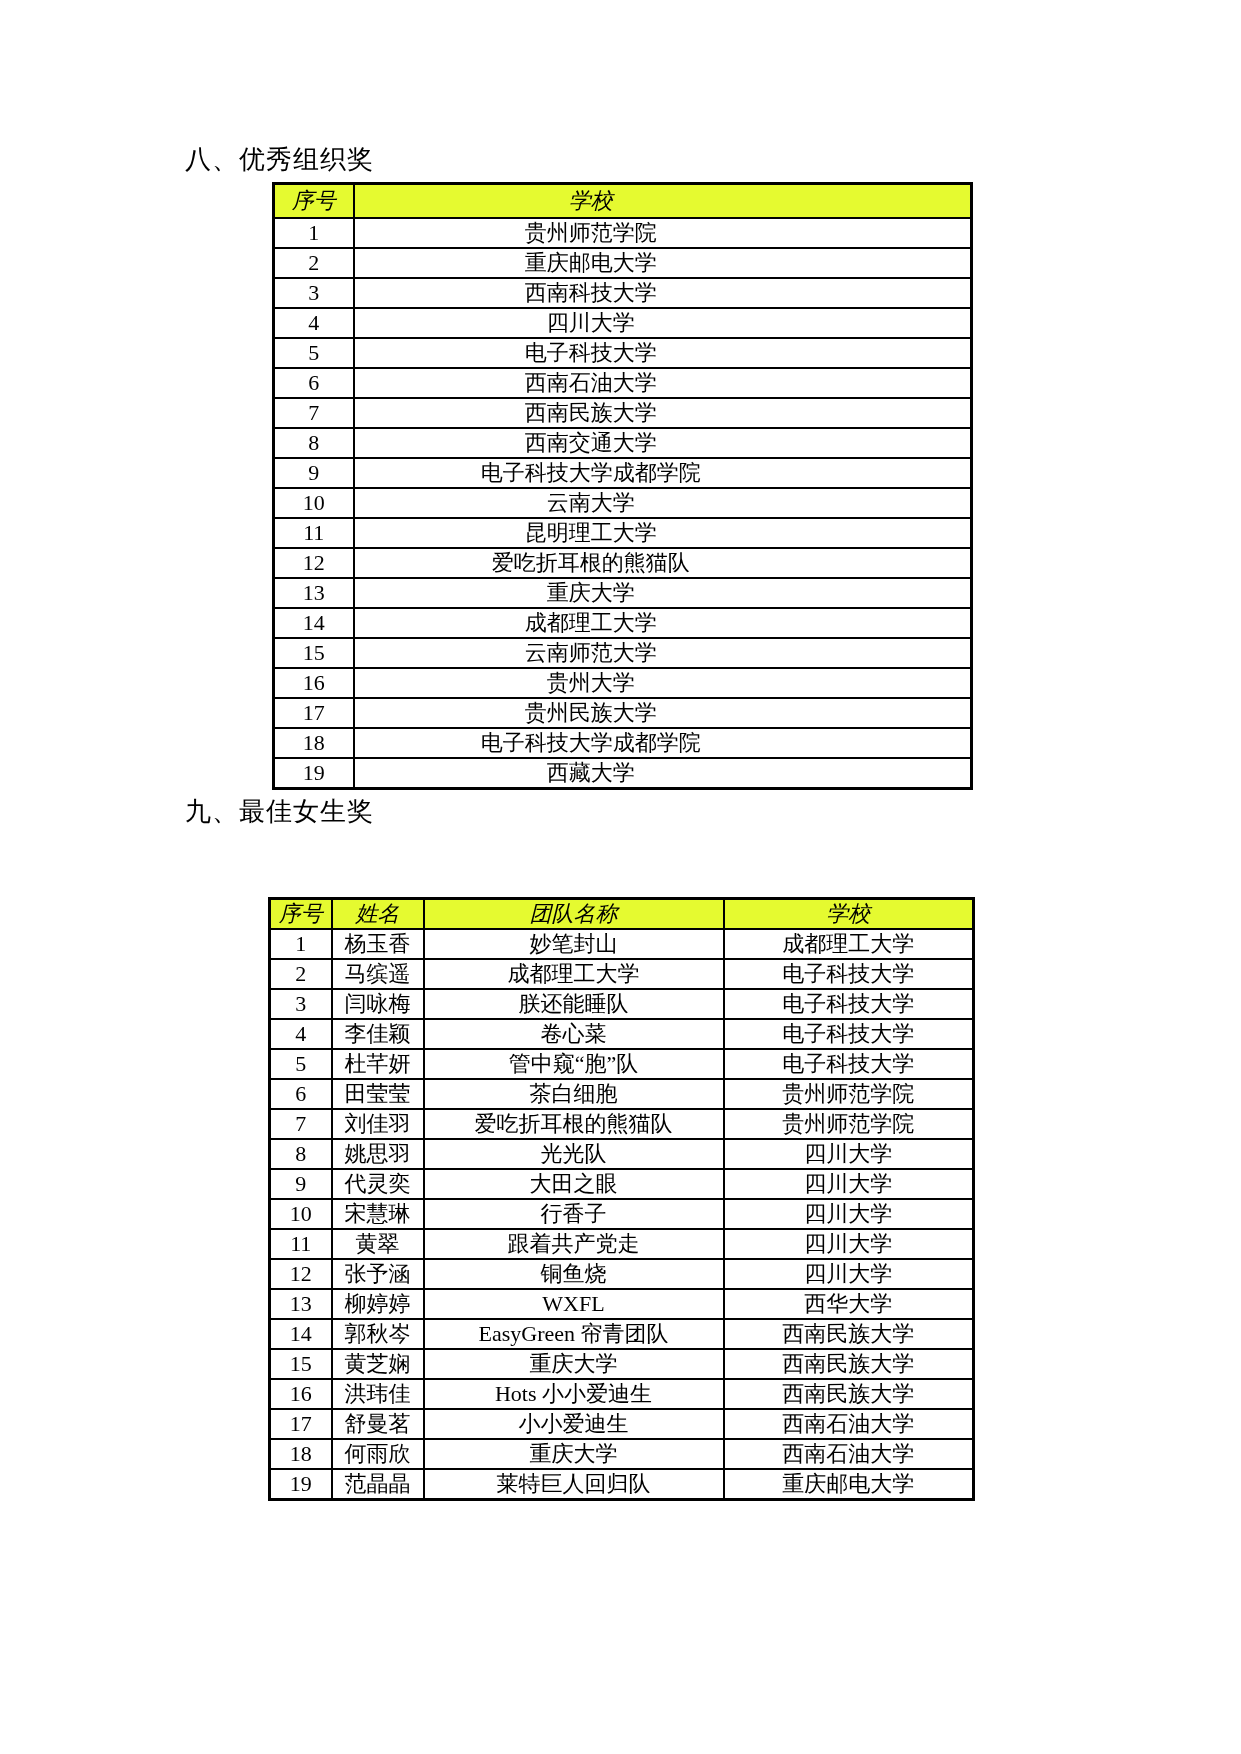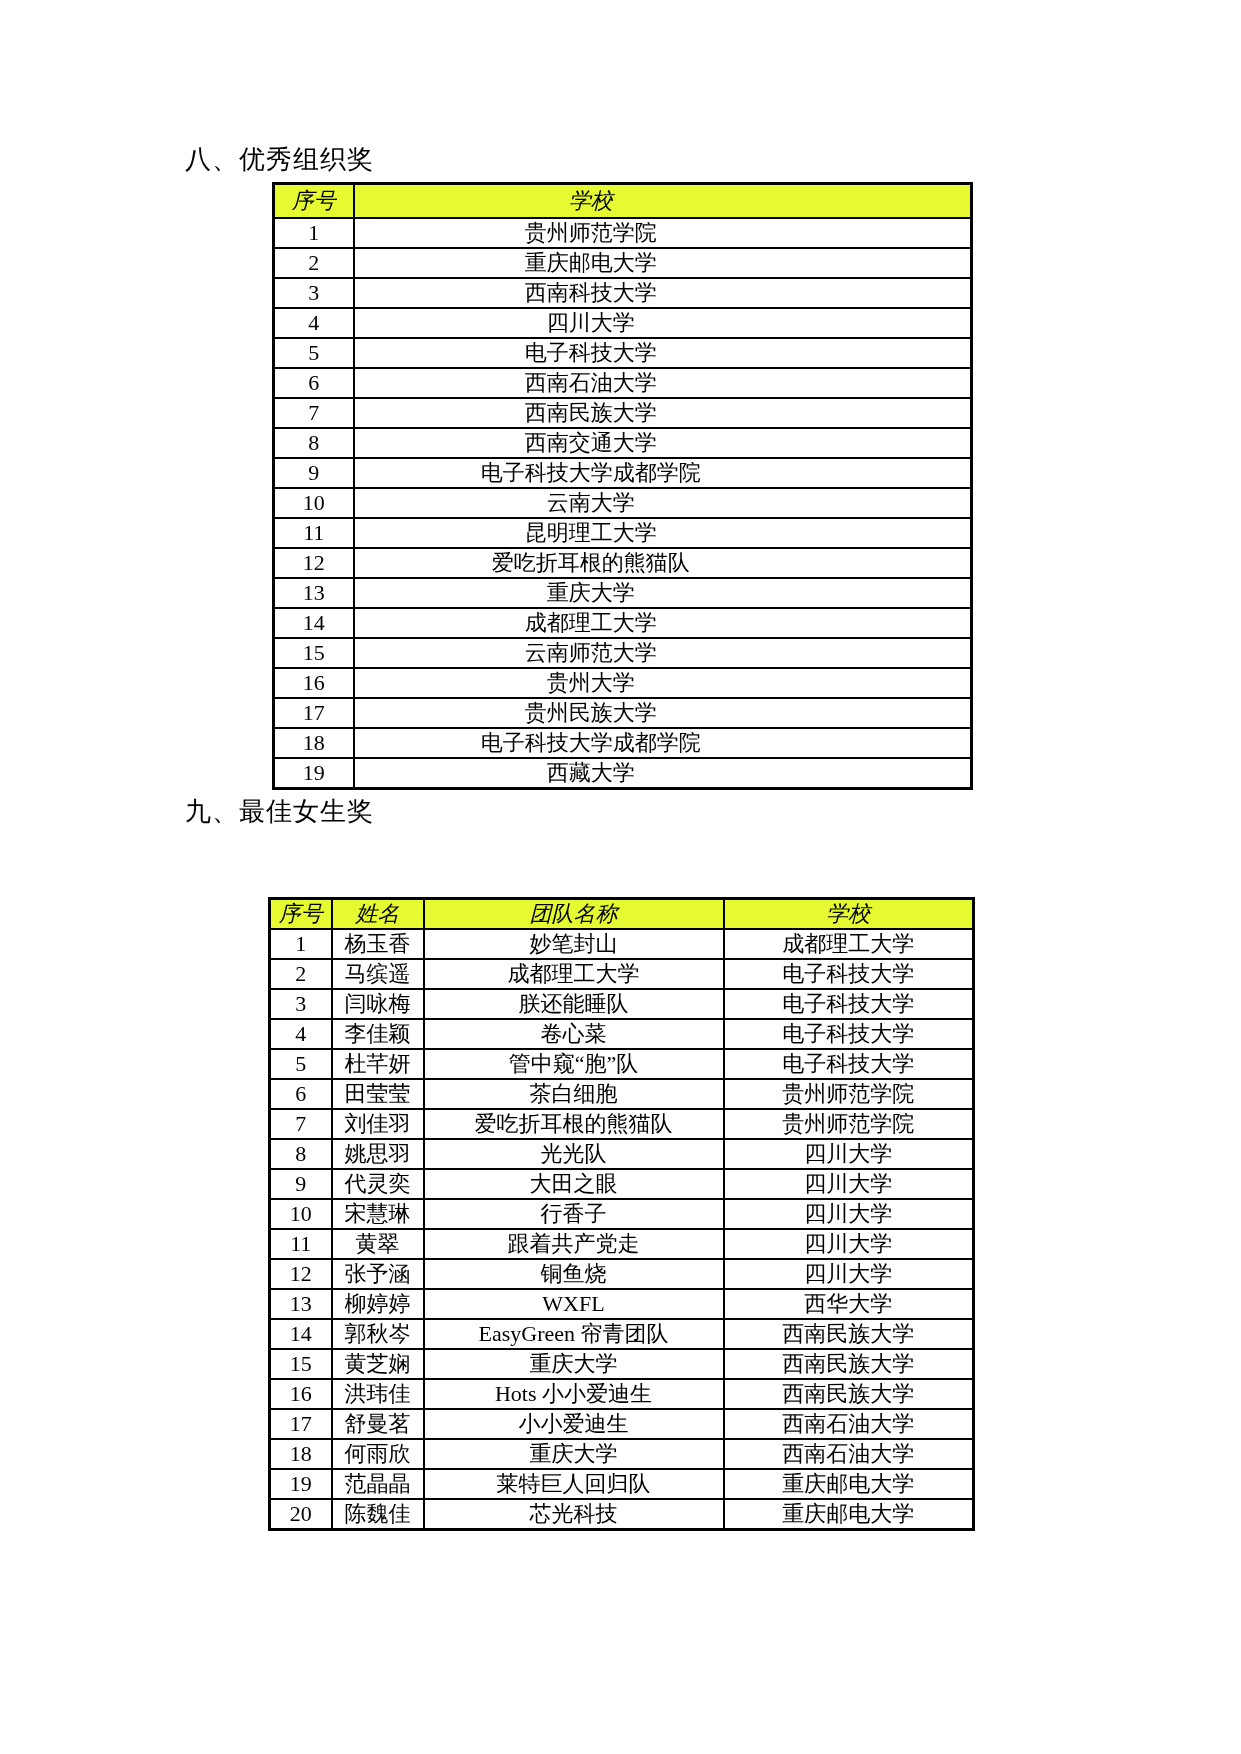--- a/index.html
+++ b/index.html
@@ -288,22 +288,16 @@
           <td>何雨欣</td>
           <td>重庆大学</td>
           <td>西南石油大学</td>
         </tr>
         <tr>
           <td>19</td>
           <td>范晶晶</td>
           <td>莱特巨人回归队</td>
           <td>重庆邮电大学</td>
         </tr>
-        <tr>
-          <td>20</td>
-          <td>陈魏佳</td>
-          <td>芯光科技</td>
-          <td>重庆邮电大学</td>
-        </tr>
       </tbody>
   </table>
 
 </div>
 
 </body></html>

